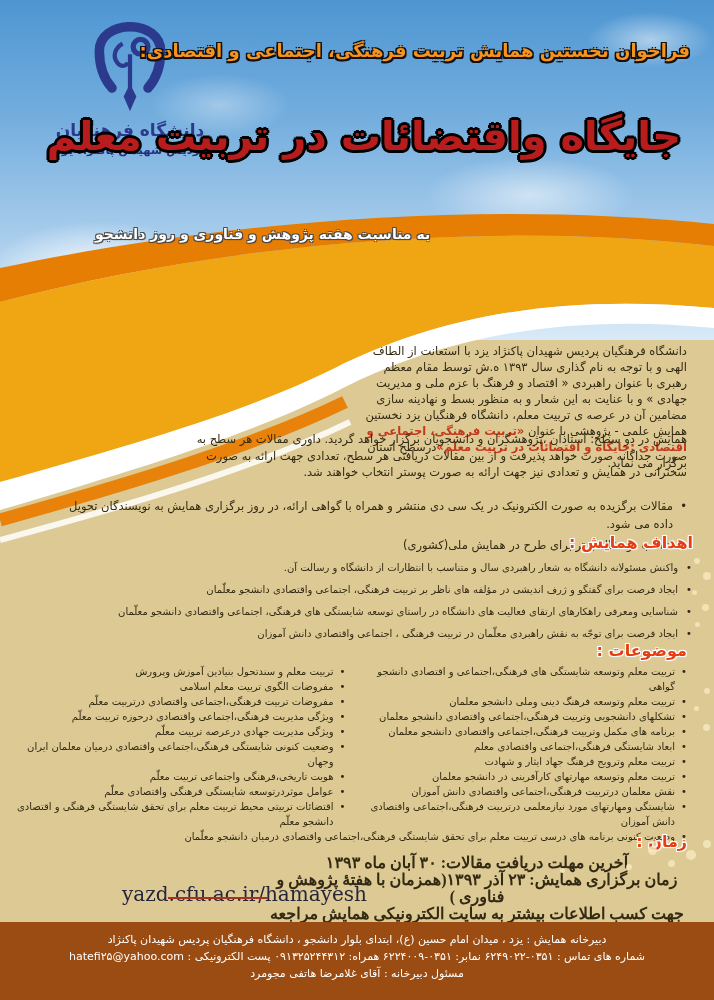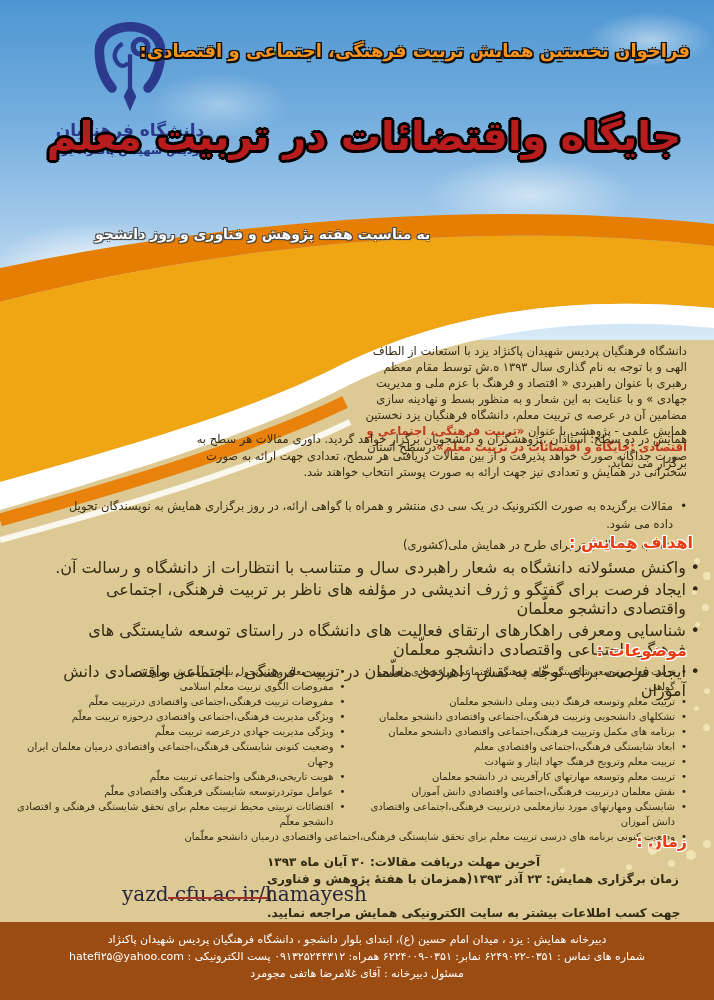--- a/index.html
+++ b/index.html
@@ -43,31 +43,31 @@
   .p1{position:absolute;top:343px;right:27px;width:332px;font-size:11.5px;line-height:16px;text-align:right;}
   .p1 .hl{color:#c23a1d;font-weight:bold;}
   .p2{position:absolute;top:431px;right:27px;width:505px;font-size:11.5px;line-height:16.5px;text-align:right;}
   ul.plain{margin:0;padding:0;list-style:none;}
   ul.plain li{position:relative;padding-right:14px;margin-bottom:3px;}
   ul.plain li::before{content:"•";position:absolute;right:0;top:0;color:#33261a;}
   .bullets1{position:absolute;top:497px;right:27px;width:640px;font-size:11.5px;line-height:18px;}
   .sec-head{font-size:16px;font-weight:bold;color:#e63e12;
     text-shadow:1px 1px 0 #fff,-1px -1px 0 #fff,1px -1px 0 #fff,-1px 1px 0 #fff,0 0 3px #fff;}
   .h-goals{position:absolute;top:533px;right:21px;text-align:right;}
-  .goals{position:absolute;top:558px;right:14px;width:660px;font-size:16px;line-height:19px;}
+  .goals{position:absolute;top:558px;right:22px;width:660px;font-size:10px;line-height:19px;}
   .goals li{margin-bottom:0;}
   .h-topics{position:absolute;top:641px;right:27px;}
   .topics{position:absolute;top:664px;right:27px;left:14px;font-size:10px;line-height:15px;}
   .topic-grid{display:grid;grid-template-columns:1fr 1fr;column-gap:10px;}
   .topic-grid ul.plain li{margin-bottom:0;padding-right:12px;}
   .topics .wide{position:relative;padding-right:12px;margin-top:0;}
   .topics .wide::before{content:"•";position:absolute;right:0;top:0;color:#33261a;}
   .h-time{position:absolute;top:832px;right:27px;}
-  .time-lines{position:absolute;top:854px;right:27px;width:420px;text-align:left;
-    font-size:12px;font-weight:bold;line-height:17px;}
+  .time-lines{position:absolute;top:854px;right:27px;width:420px;text-align:center;
+    font-size:16px;font-weight:bold;line-height:17px;font-family:Liberation Serif, serif;}
   .url{position:absolute;top:867px;left:122px;font-family:"DejaVu Serif",serif;
     font-size:20px;color:#26263a;direction:ltr;margin-top:15px;}
   .url-underline{position:absolute;top:897px;left:168px;width:100px;height:2px;background:#a23326;}
 
   
   .footer{position:absolute;top:922px;left:0;width:714px;height:78px;background:#9a4c12;
     color:#fff;text-align:center;font-size:11px;line-height:17px;padding-top:9px;box-sizing:border-box;}
   .footer div{white-space:nowrap;}
 
   

